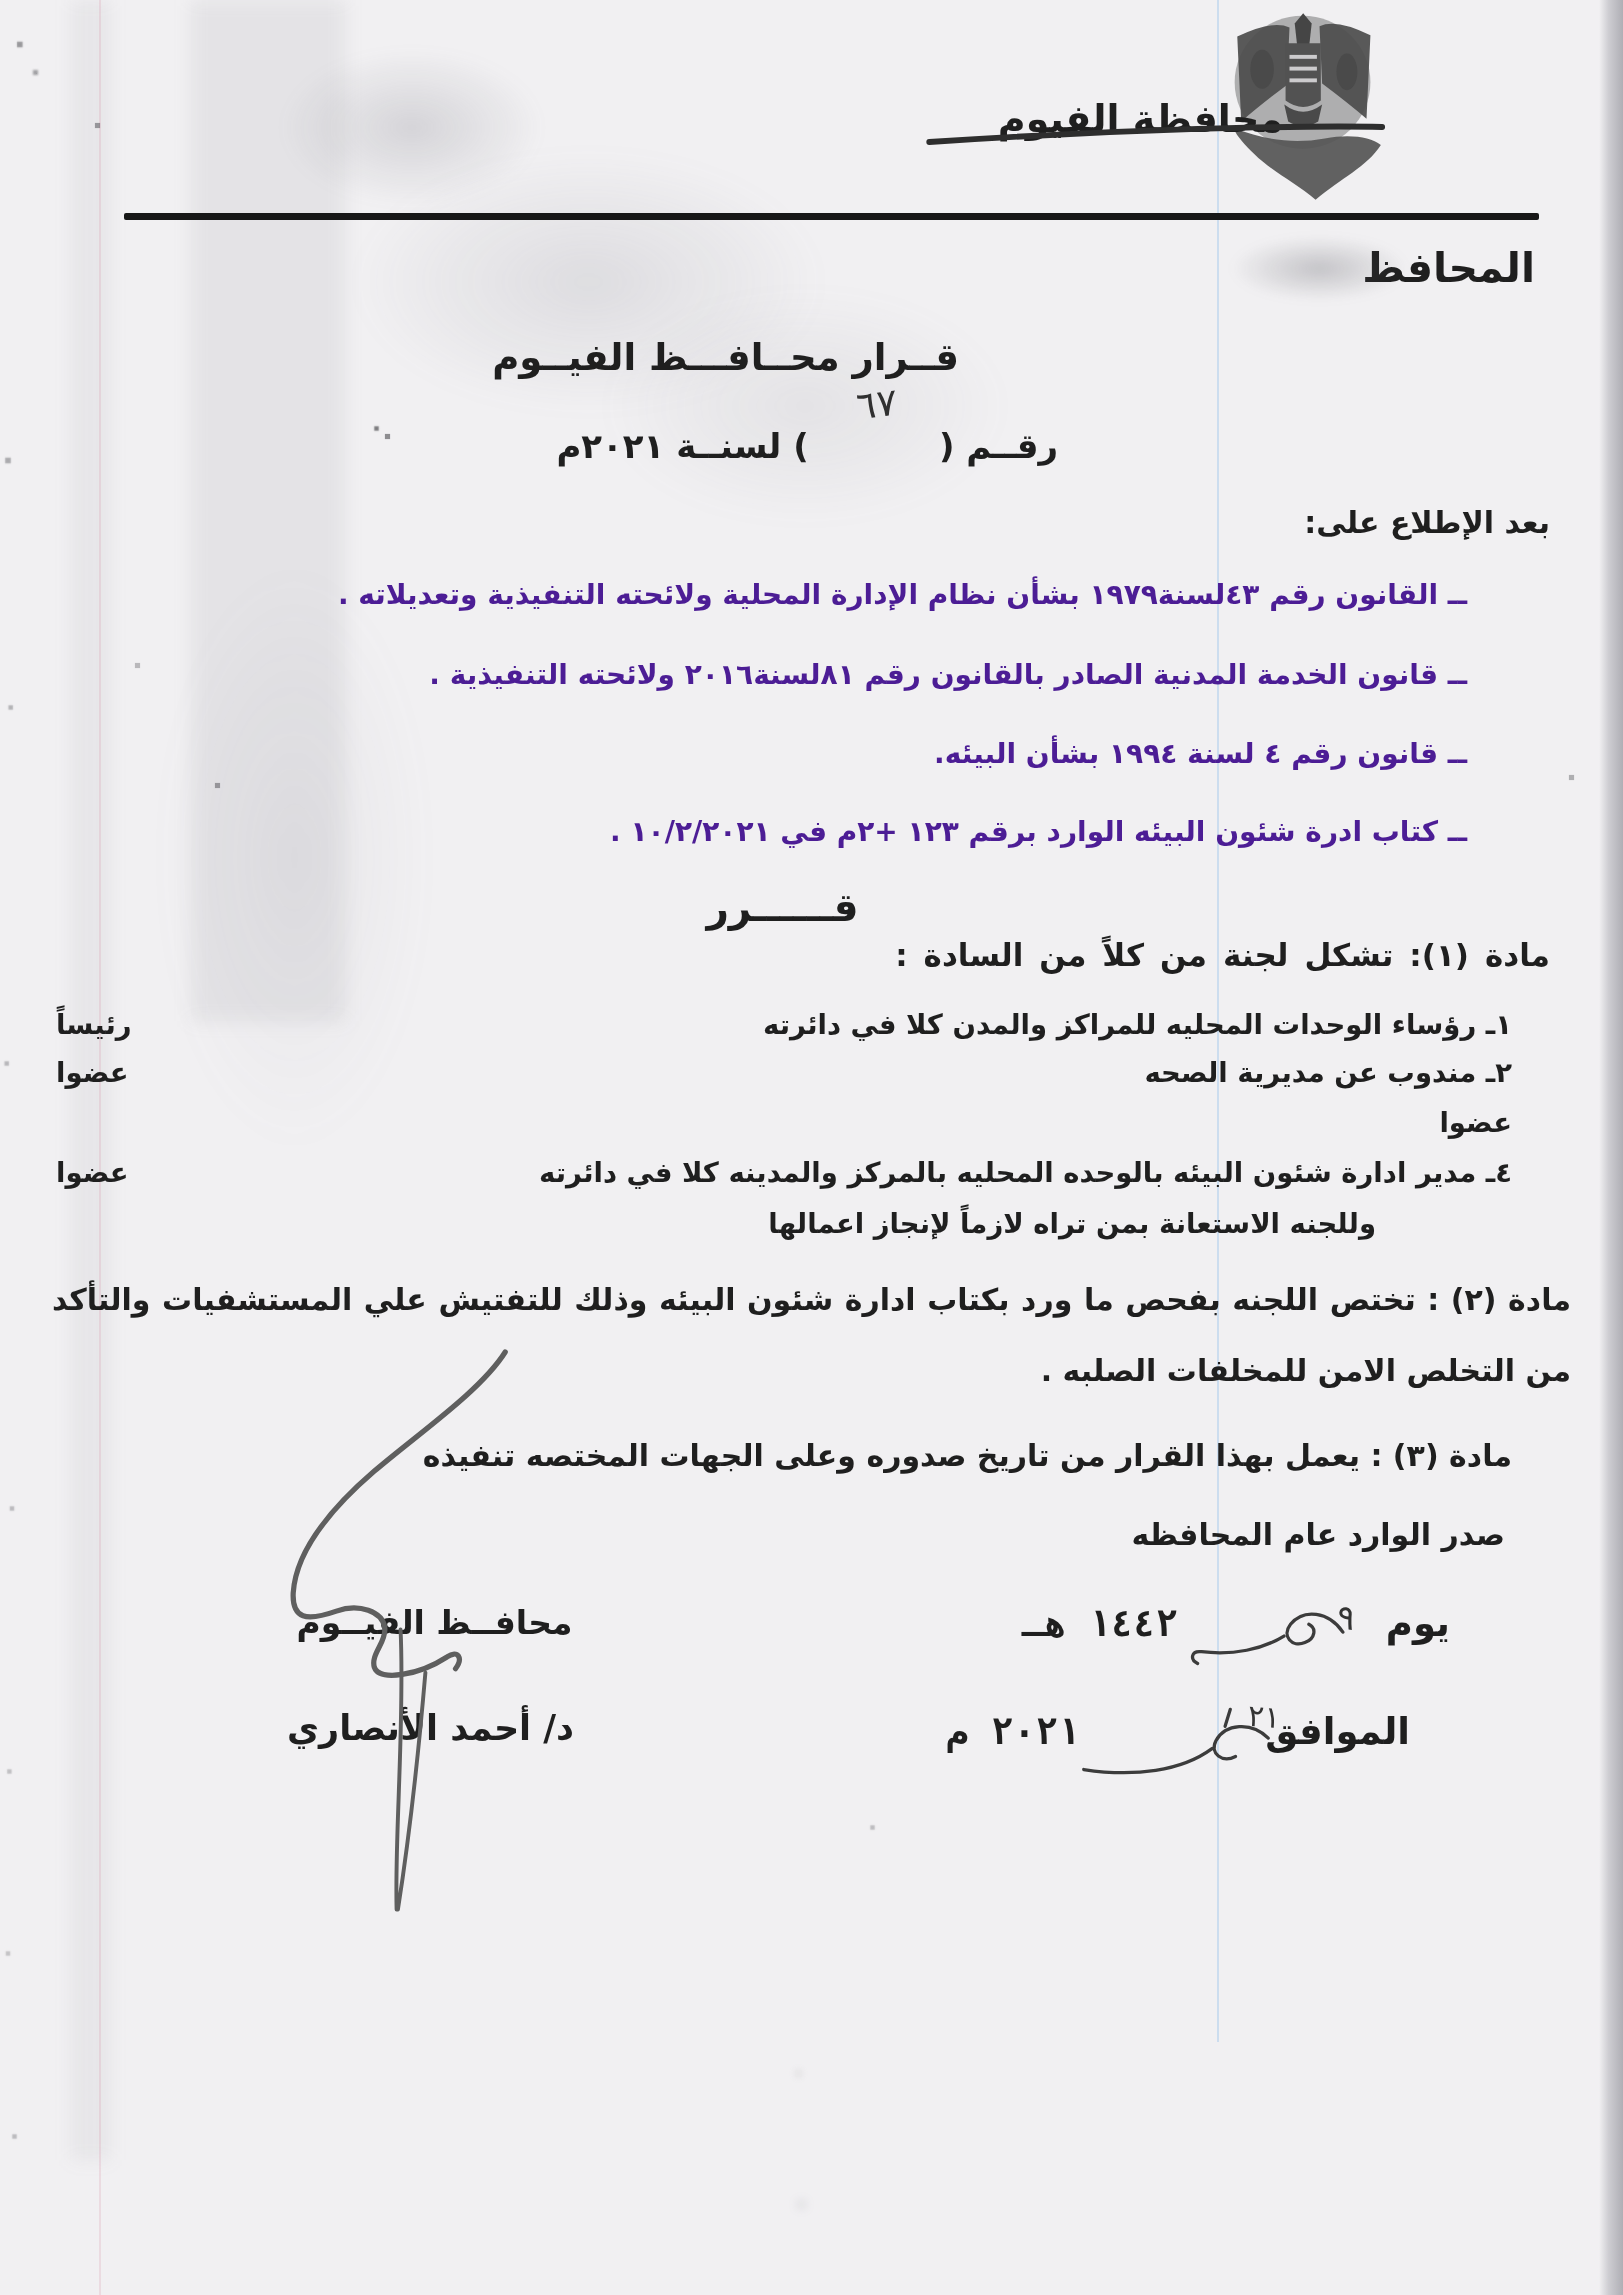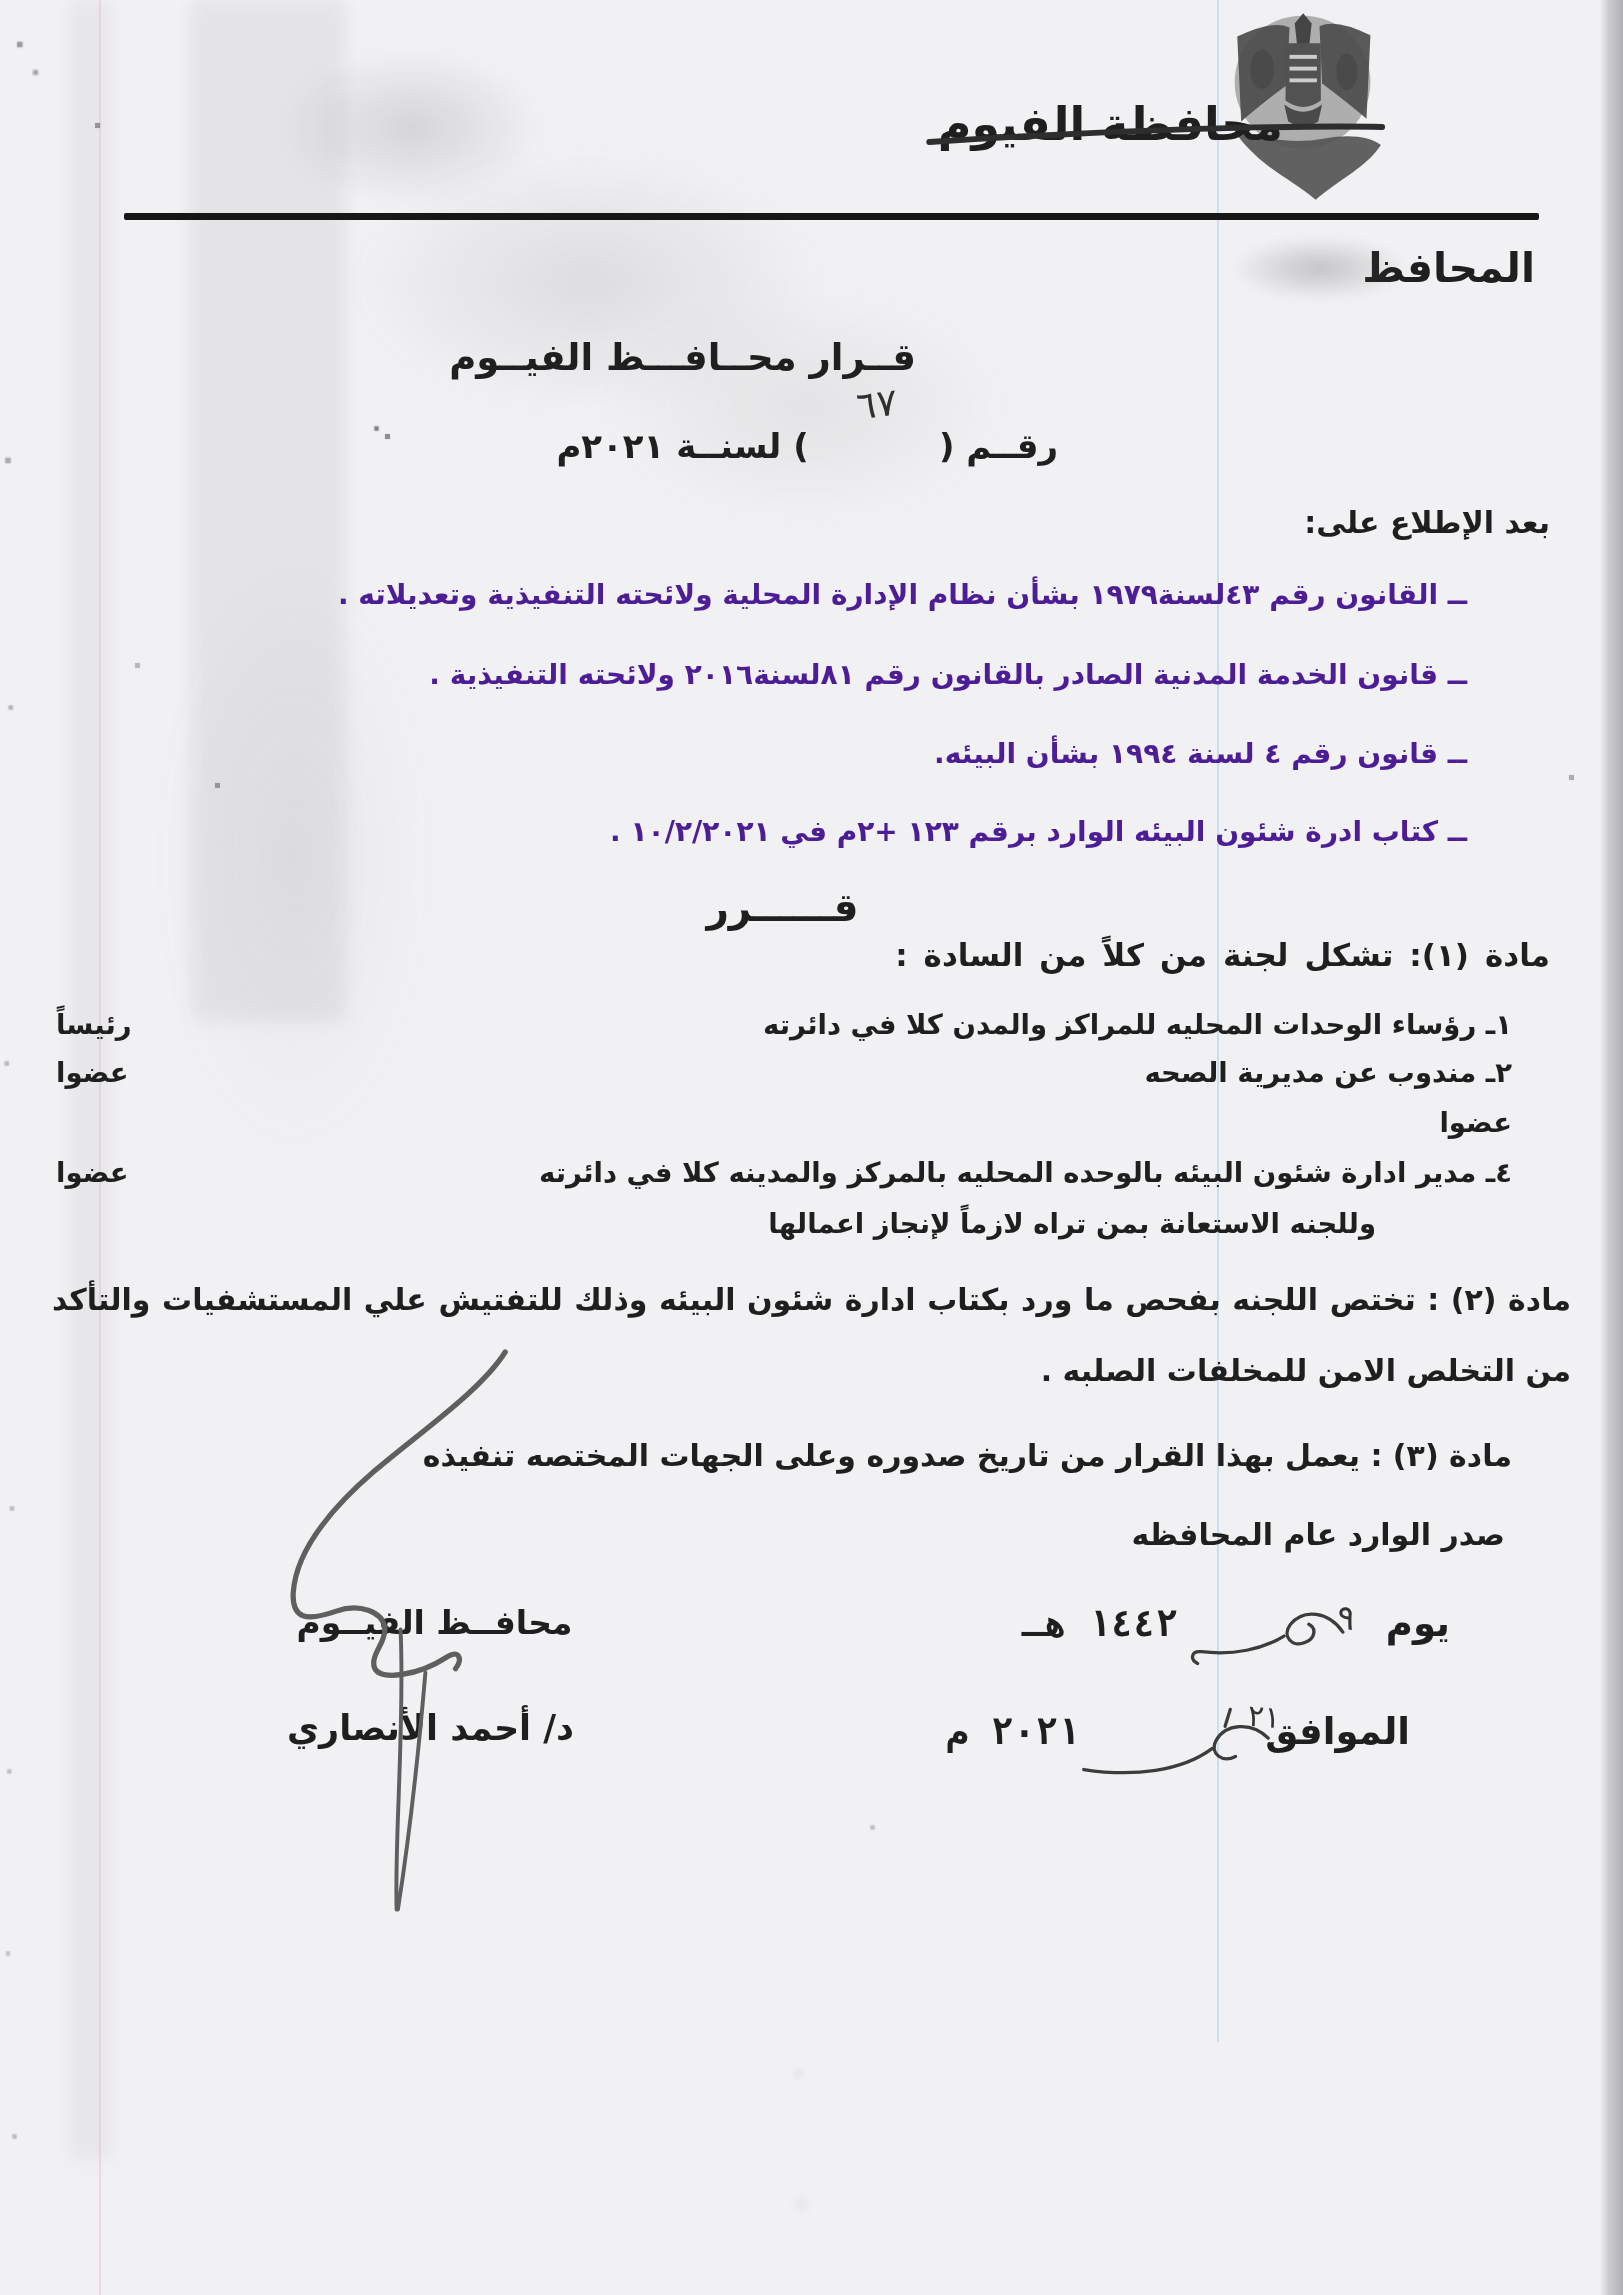--- a/index.html
+++ b/index.html
@@ -8,25 +8,25 @@
     width:1623px;height:2295px;
     background:#f1f0f2;
     overflow:hidden;
     font-family:"DejaVu Sans", sans-serif;
     color:#1f1f1f;
     direction:rtl;
   }
   .abs{position:absolute;}
   .txt{font-weight:bold;white-space:nowrap;line-height:1.25;}
   
-  .org-name{top:96px;right:340px;font-size:46px;letter-spacing:0;}
+  .org-name{top:96px;right:340px;font-size:38px;letter-spacing:0;}
   .header-rule{top:213px;left:124px;width:1415px;height:7.2px;background:#171717;border-radius:2px;}
   .governor-label{top:243px;right:88px;font-size:41px;}
   
-  .title-l1{top:335px;left:576px;width:340px;text-align:right;font-size:37px;}
+  .title-l1{top:335px;left:619px;width:340px;text-align:right;font-size:37px;}
   .title-l2{top:425px;left:585px;width:473px;text-align:center;font-size:34px;white-space:pre;}
   .hw-number{top:382px;left:856px;font-size:38px;font-weight:400;color:#303030;
              transform:rotate(-7deg) skewX(-4deg);}
   
   .preamble-heading{top:504px;right:73px;font-size:30px;}
   .bullet{right:156px;font-size:28px;color:#4c1d95;}
   .b1{top:577px;} .b2{top:657px;} .b3{top:736px;} .b4{top:814px;}
   
   .decree-word{top:884px;left:693px;width:179px;text-align:center;font-size:39px;}
   .article1-heading{top:936px;right:73px;font-size:31px;word-spacing:5.2px;}

